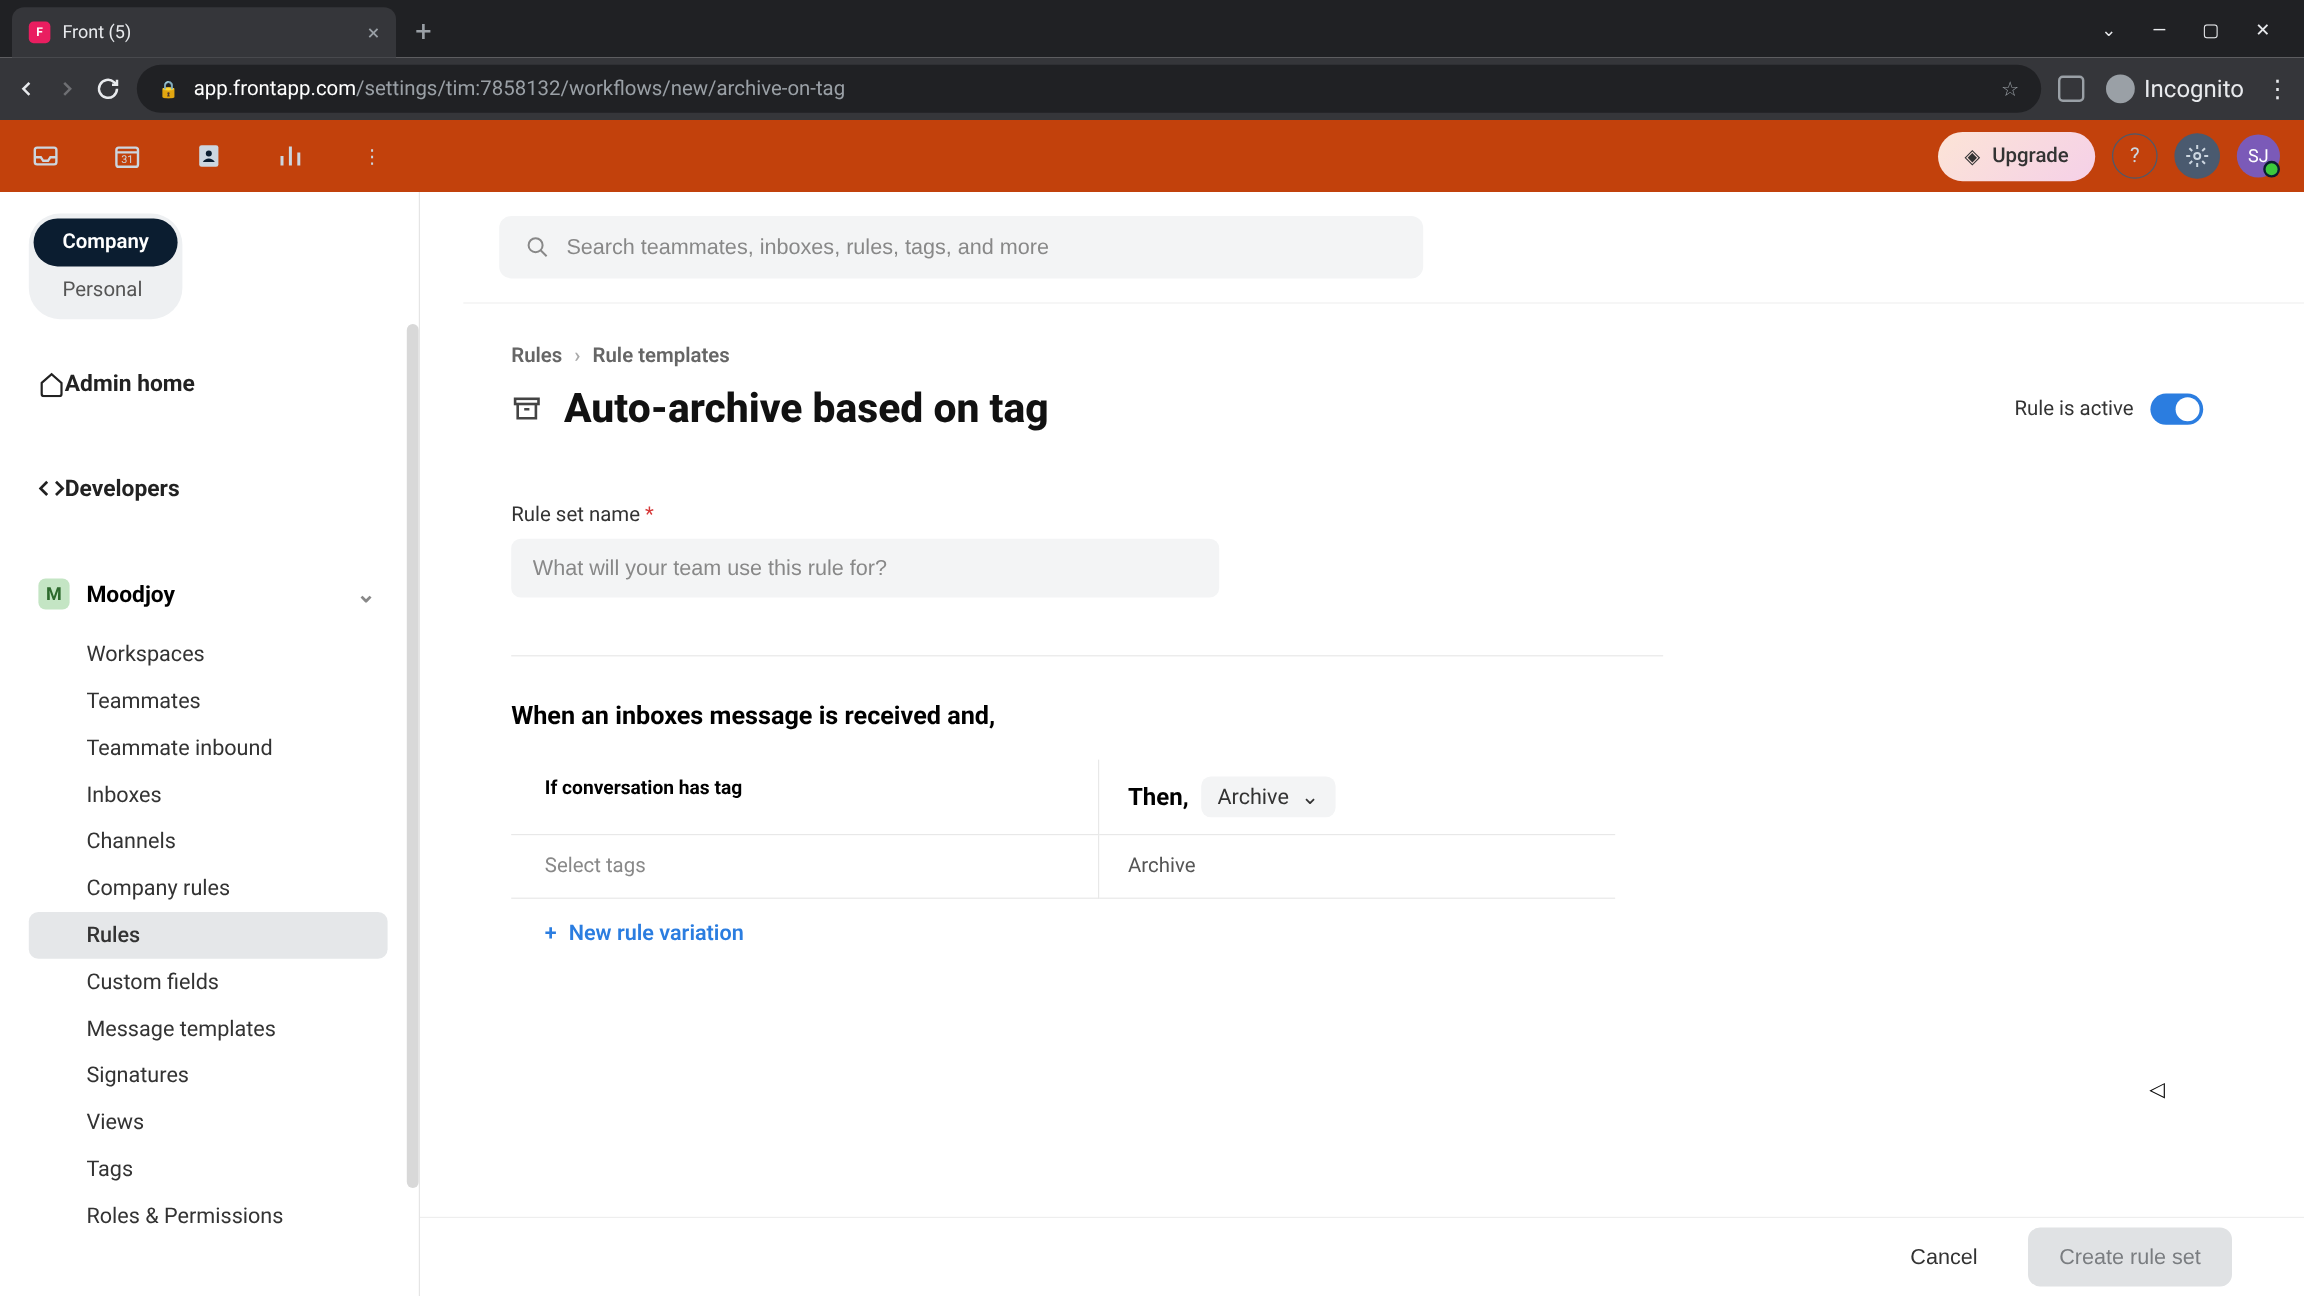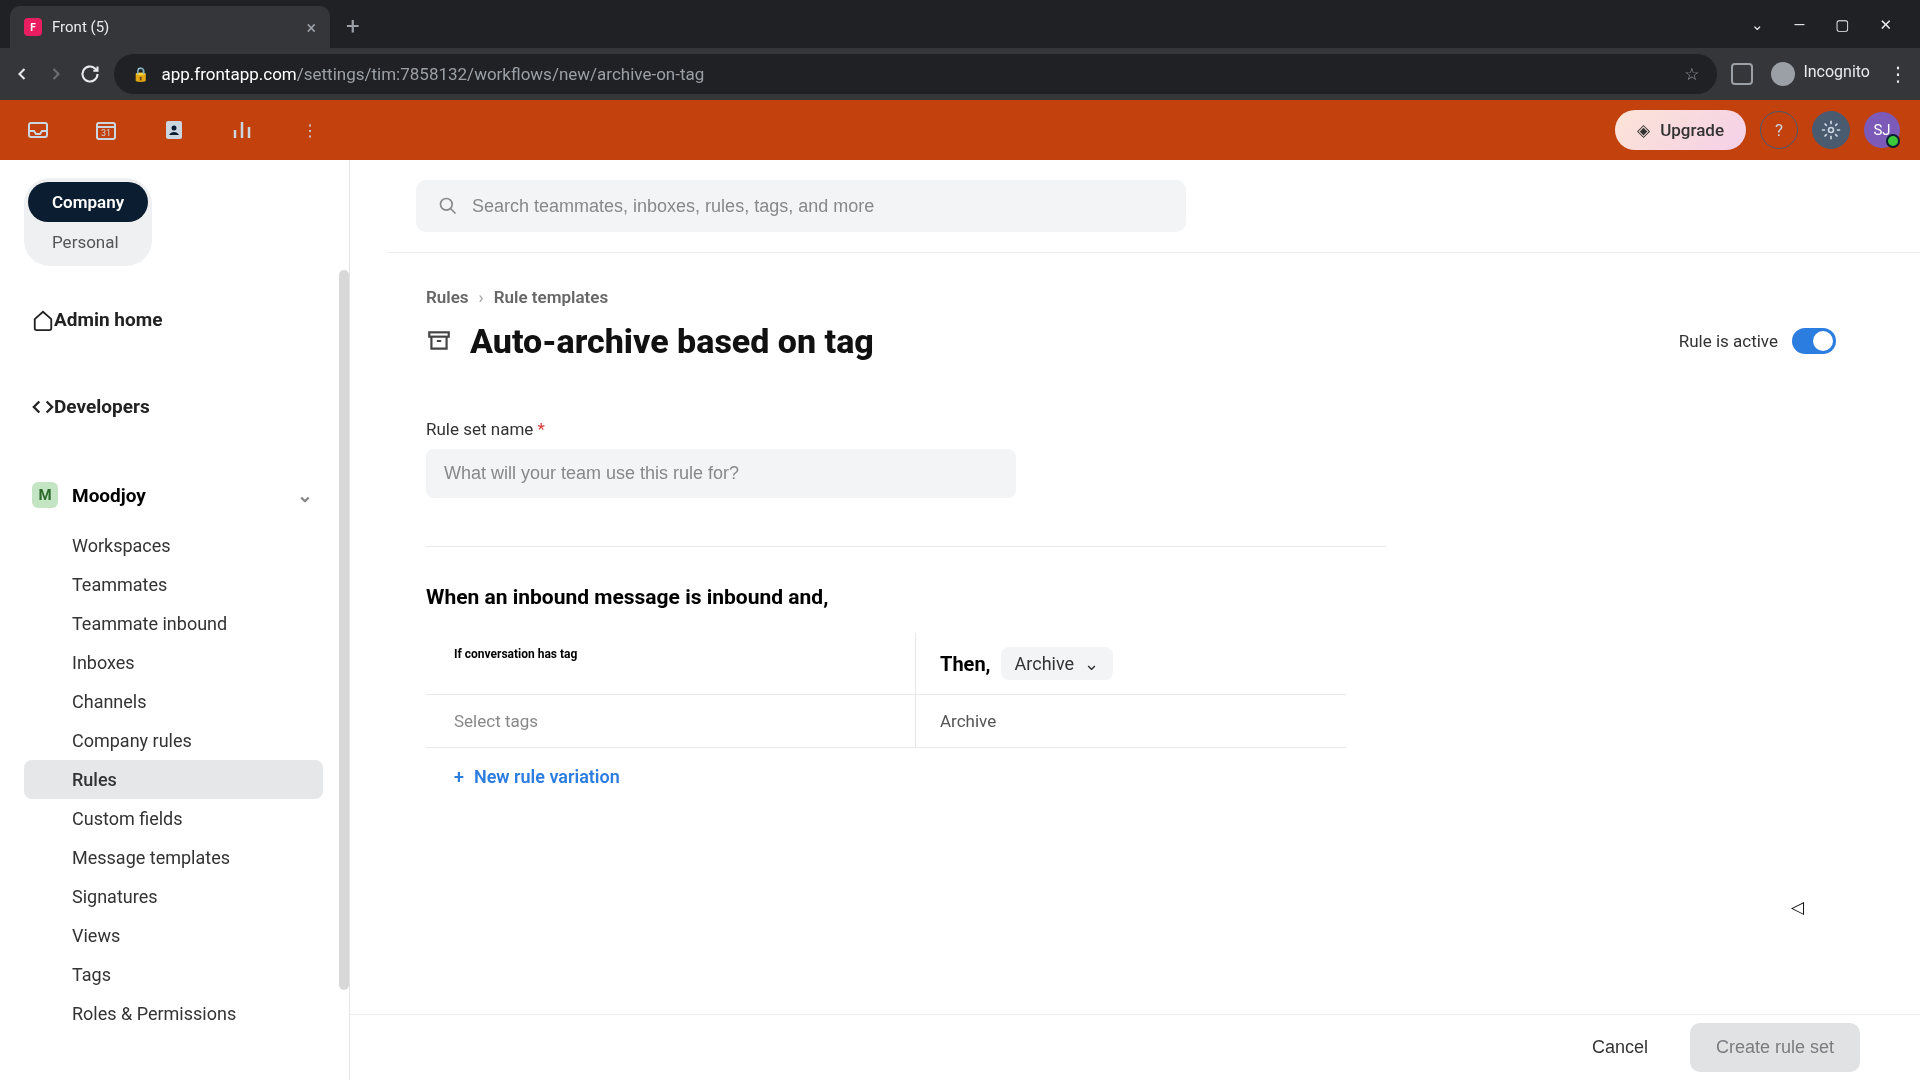--- a/index.html
+++ b/index.html
@@ -19,21 +19,21 @@
 .nav-btn { color: #e8eaed; cursor: pointer; display:flex; align-items:center; }
 .nav-btn.disabled { color: #6e6f73; }
 .url-bar { flex: 1; background: #202124; border-radius: 26px; height: 40px; display: flex; align-items: center; padding: 0 18px; gap: 12px; color: #e8eaed; font-size: 17px; }
 .url-lock { color: #9aa0a6; font-size: 14px; }
 .url-text { flex: 1; }
 .url-host { color: #ffffff; }
 .url-path { color: #9aa0a6; }
 .url-star { color: #9aa0a6; cursor:pointer; }
 .toolbar-right { display: flex; align-items: center; gap: 18px; color: #e8eaed; }
 .ext-icon { width:22px; height:22px; border:2px solid #9aa0a6; border-radius:4px; cursor:pointer; }
-.incognito-badge { display: flex; align-items: flex-start; gap: 8px; font-size: 16px; }
+.incognito-badge { display: flex; align-items: center; gap: 8px; font-size: 20px; }
 .incognito-icon { width: 24px; height: 24px; background: #9aa0a6; border-radius: 50%; position:relative; }
 .menu-dots { font-size: 20px; cursor: pointer; letter-spacing: 0; line-height: 0.5; }
 
 
 .app-header { background: #c2410c; height: 60px; display: flex; align-items: center; padding: 0 20px; gap: 32px; }
 .header-icon { color: #ccd6e0; cursor: pointer; display:flex; align-items:center; justify-content:center; width:36px; height:36px; }
 .header-right { margin-left: auto; display: flex; align-items: center; gap: 14px; }
 .upgrade-btn { background: linear-gradient(135deg, #fce4d6, #f5d0e8); color: #333; border-radius: 28px; padding: 10px 22px; font-size: 17px; display: flex; align-items: center; gap: 10px; cursor: pointer; font-weight:500; }
 .hr-circle { width: 38px; height: 38px; border: 1px solid #4a5a6f; border-radius: 50%; display: flex; align-items: center; justify-content: center; color: #ccd6e0; cursor: pointer; font-size: 17px; }
 .hr-circle.active { background: #4a5a6f; border-color: #4a5a6f; }
@@ -80,21 +80,21 @@
 .req { color: #d63939; }
 .text-input { background: #f3f4f5; border-radius: 8px; padding: 14px 18px; width: 590px; font-size: 18px; border: none; outline: none; color: #333; }
 .text-input::placeholder { color: #888; }
 
 .divider { border: none; border-top: 1px solid #e8e8e8; margin: 48px 0 38px; width: 960px; }
 
 .when-heading { font-size: 21px; font-weight: 700; margin-bottom: 24px; }
 
 .rule-table { width: 920px; }
 .rule-header-row { display: flex; }
-.rh-left { width: 490px; padding: 14px 12px 14px 28px; border-right: 1px solid #e8e8e8; border-bottom: 1px solid #e8e8e8; font-size: 12px; font-weight: 700; }
+.rh-left { width: 490px; padding: 14px 12px 14px 28px; border-right: 1px solid #e8e8e8; border-bottom: 1px solid #e8e8e8; font-size: 16px; font-weight: 700; }
 .rh-right { flex: 1; padding: 14px 12px 14px 24px; border-bottom: 1px solid #e8e8e8; display: flex; align-items: center; gap: 10px; font-size: 20px; font-weight: 700; }
 .archive-chip { background: #f3f4f5; border-radius: 8px; padding: 6px 14px; font-size: 18px; font-weight: 400; display: inline-flex; align-items: center; gap: 10px; cursor: pointer; color:#333; }
 .rule-body-row { display: flex; }
 .rb-left { width: 490px; padding: 16px 12px 16px 28px; border-right: 1px solid #e8e8e8; border-bottom: 1px solid #e8e8e8; color: #888; font-size: 17px; }
 .rb-right { flex: 1; padding: 16px 12px 16px 24px; border-bottom: 1px solid #e8e8e8; color: #555; font-size: 17px; }
 .new-variation { color: #2b7de0; font-size: 18px; font-weight: 600; padding: 18px 28px; cursor: pointer; display:flex; align-items:center; gap:10px; }
 
 .footer { position: absolute; bottom: 0; left: 350px; right: 0; padding: 8px 60px; display: flex; justify-content: flex-end; gap: 16px; border-top: 1px solid #eee; background: #fff; }
 .btn { padding: 14px 26px; border-radius: 10px; font-size: 18px; cursor: pointer; border:none; }
 .btn-cancel { background: transparent; color: #333; }
@@ -276,21 +276,21 @@
           <span>Rule is active</span>
           <div class="toggle"></div>
         </div>
       </div>
 
       <div class="field-label"><span>Rule set name</span> <span class="req">*</span></div>
       <input class="text-input" placeholder="What will your team use this rule for?" style="">
 
       <hr class="divider">
 
-      <h2 class="when-heading">When an inbound message is inbound and,</h2>
+      <h2 class="when-heading">When an inboxes message is received and,</h2>
 
       <div class="rule-table">
         <div class="rule-header-row">
           <div class="rh-left">If conversation has tag</div>
           <div class="rh-right">
             <span>Then,</span>
             <span class="archive-chip">
               <span>Archive</span>
               <span>⌄</span>
             </span>

